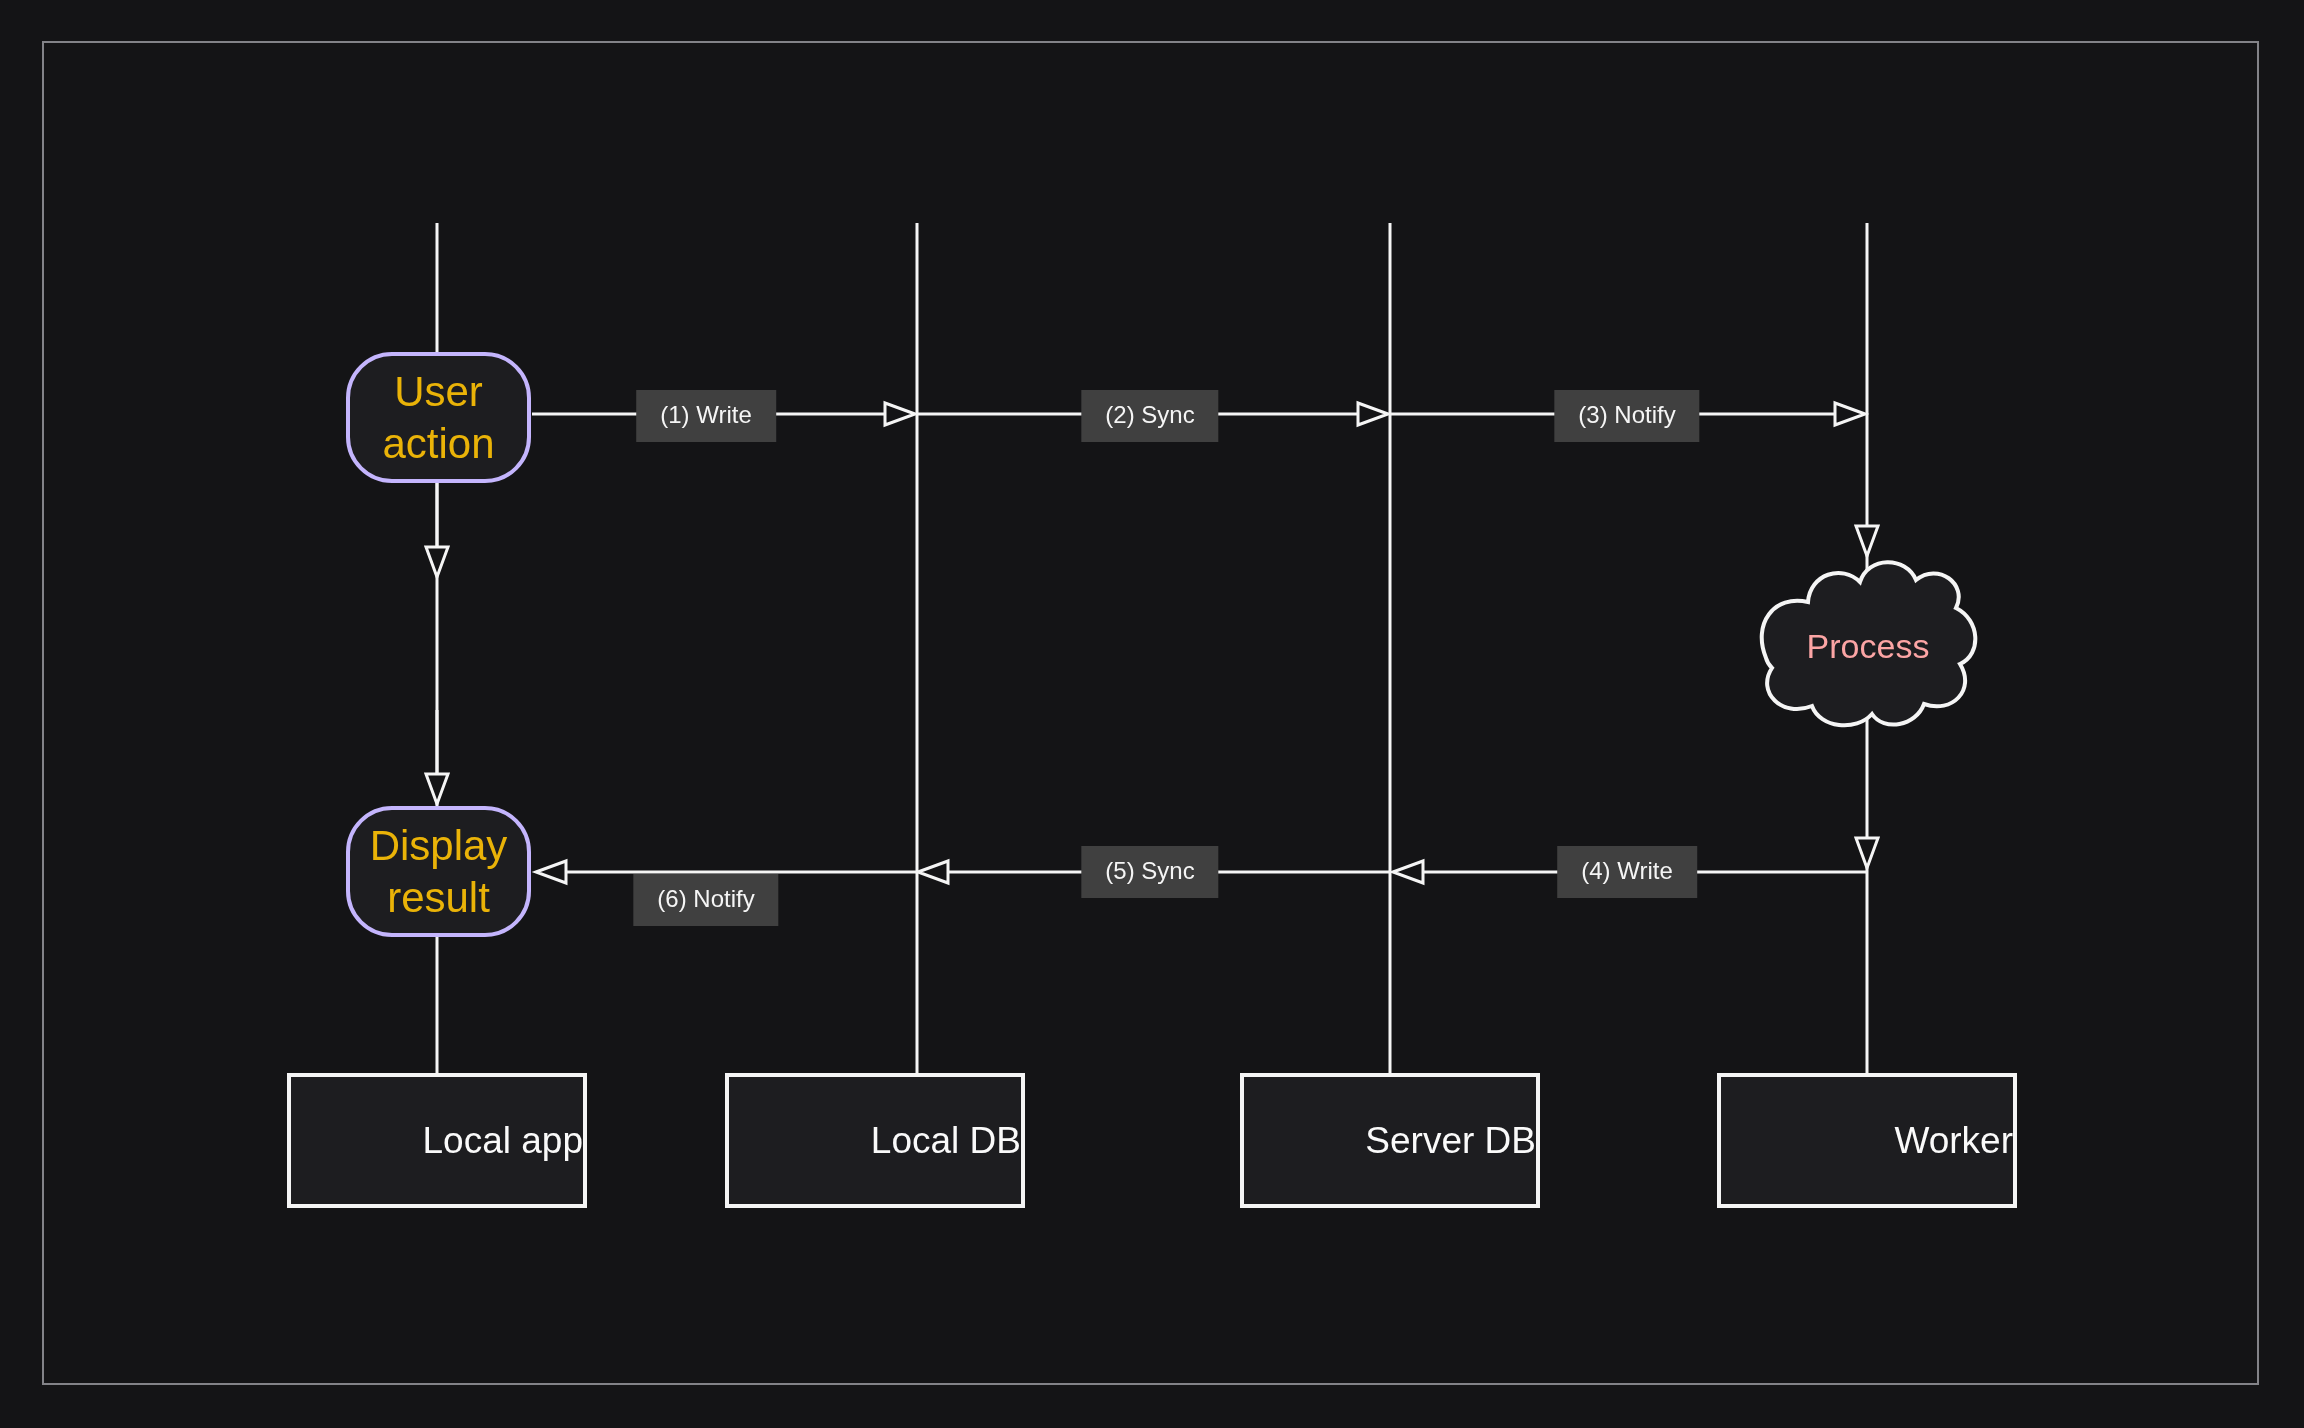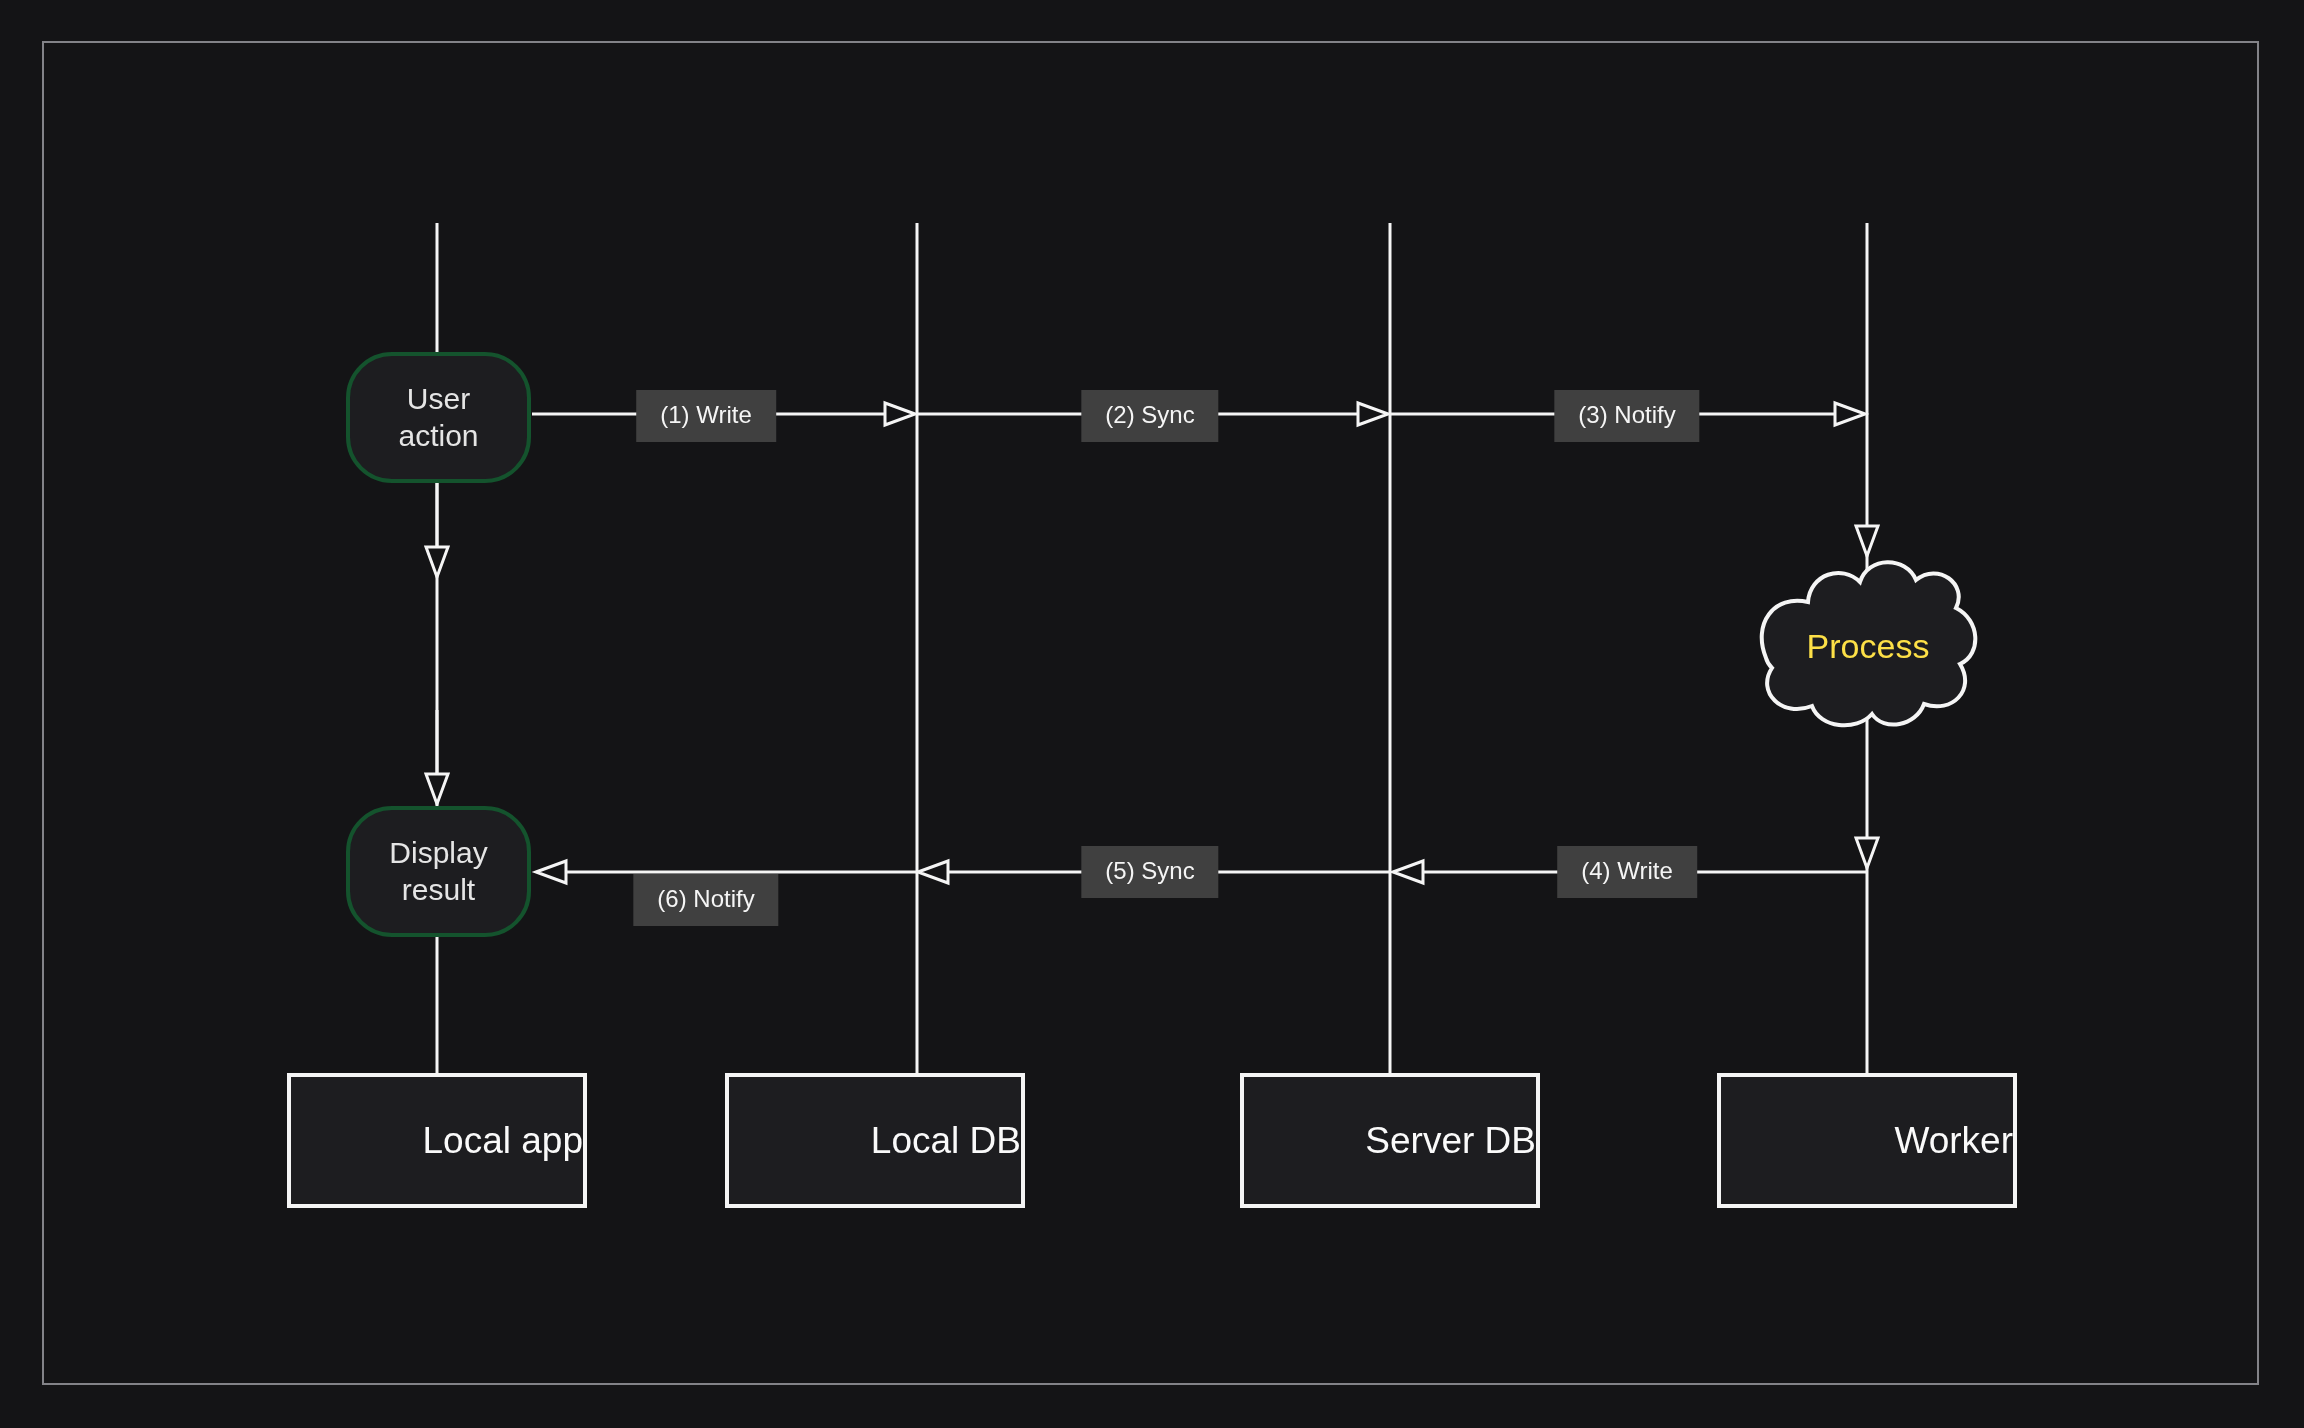--- a/index.html
+++ b/index.html
@@ -32,29 +32,29 @@
     top: 0;
     width: 2304px;
     height: 1428px;
   }
   .node {
     position: absolute;
     width: 185px;
     height: 131px;
     left: 346px;
     background: #1d1d20;
-    border: 4px solid #14532d;
+    border: 4px solid #c4b5fd;
     border-radius: 46px;
     box-sizing: border-box;
     display: flex;
     align-items: center;
     justify-content: center;
     text-align: center;
-    color: #e5e5e5;
-    font-size: 30px;
+    color: #eab308;
+    font-size: 42px;
     line-height: 1.22;
     padding: 0 14px;
   }
   .chip {
     position: absolute;
     transform: translate(-50%, -50%);
     background: #404040;
     color: #f5f5f5;
     font-size: 24px;
     line-height: 1;
@@ -73,21 +73,21 @@
     align-items: center;
     justify-content: flex-end;
     color: #fafafa;
     font-size: 37px;
   }
   .cloud-label {
     position: absolute;
     left: 1868px;
     top: 646px;
     transform: translate(-50%, -50%);
-    color: #fde047;
+    color: #fca5a5;
     font-size: 34px;
     white-space: nowrap;
   }
 </style>
 </head>
 <body>
 
 <div id="stage">
 
   <div id="frame"></div>

